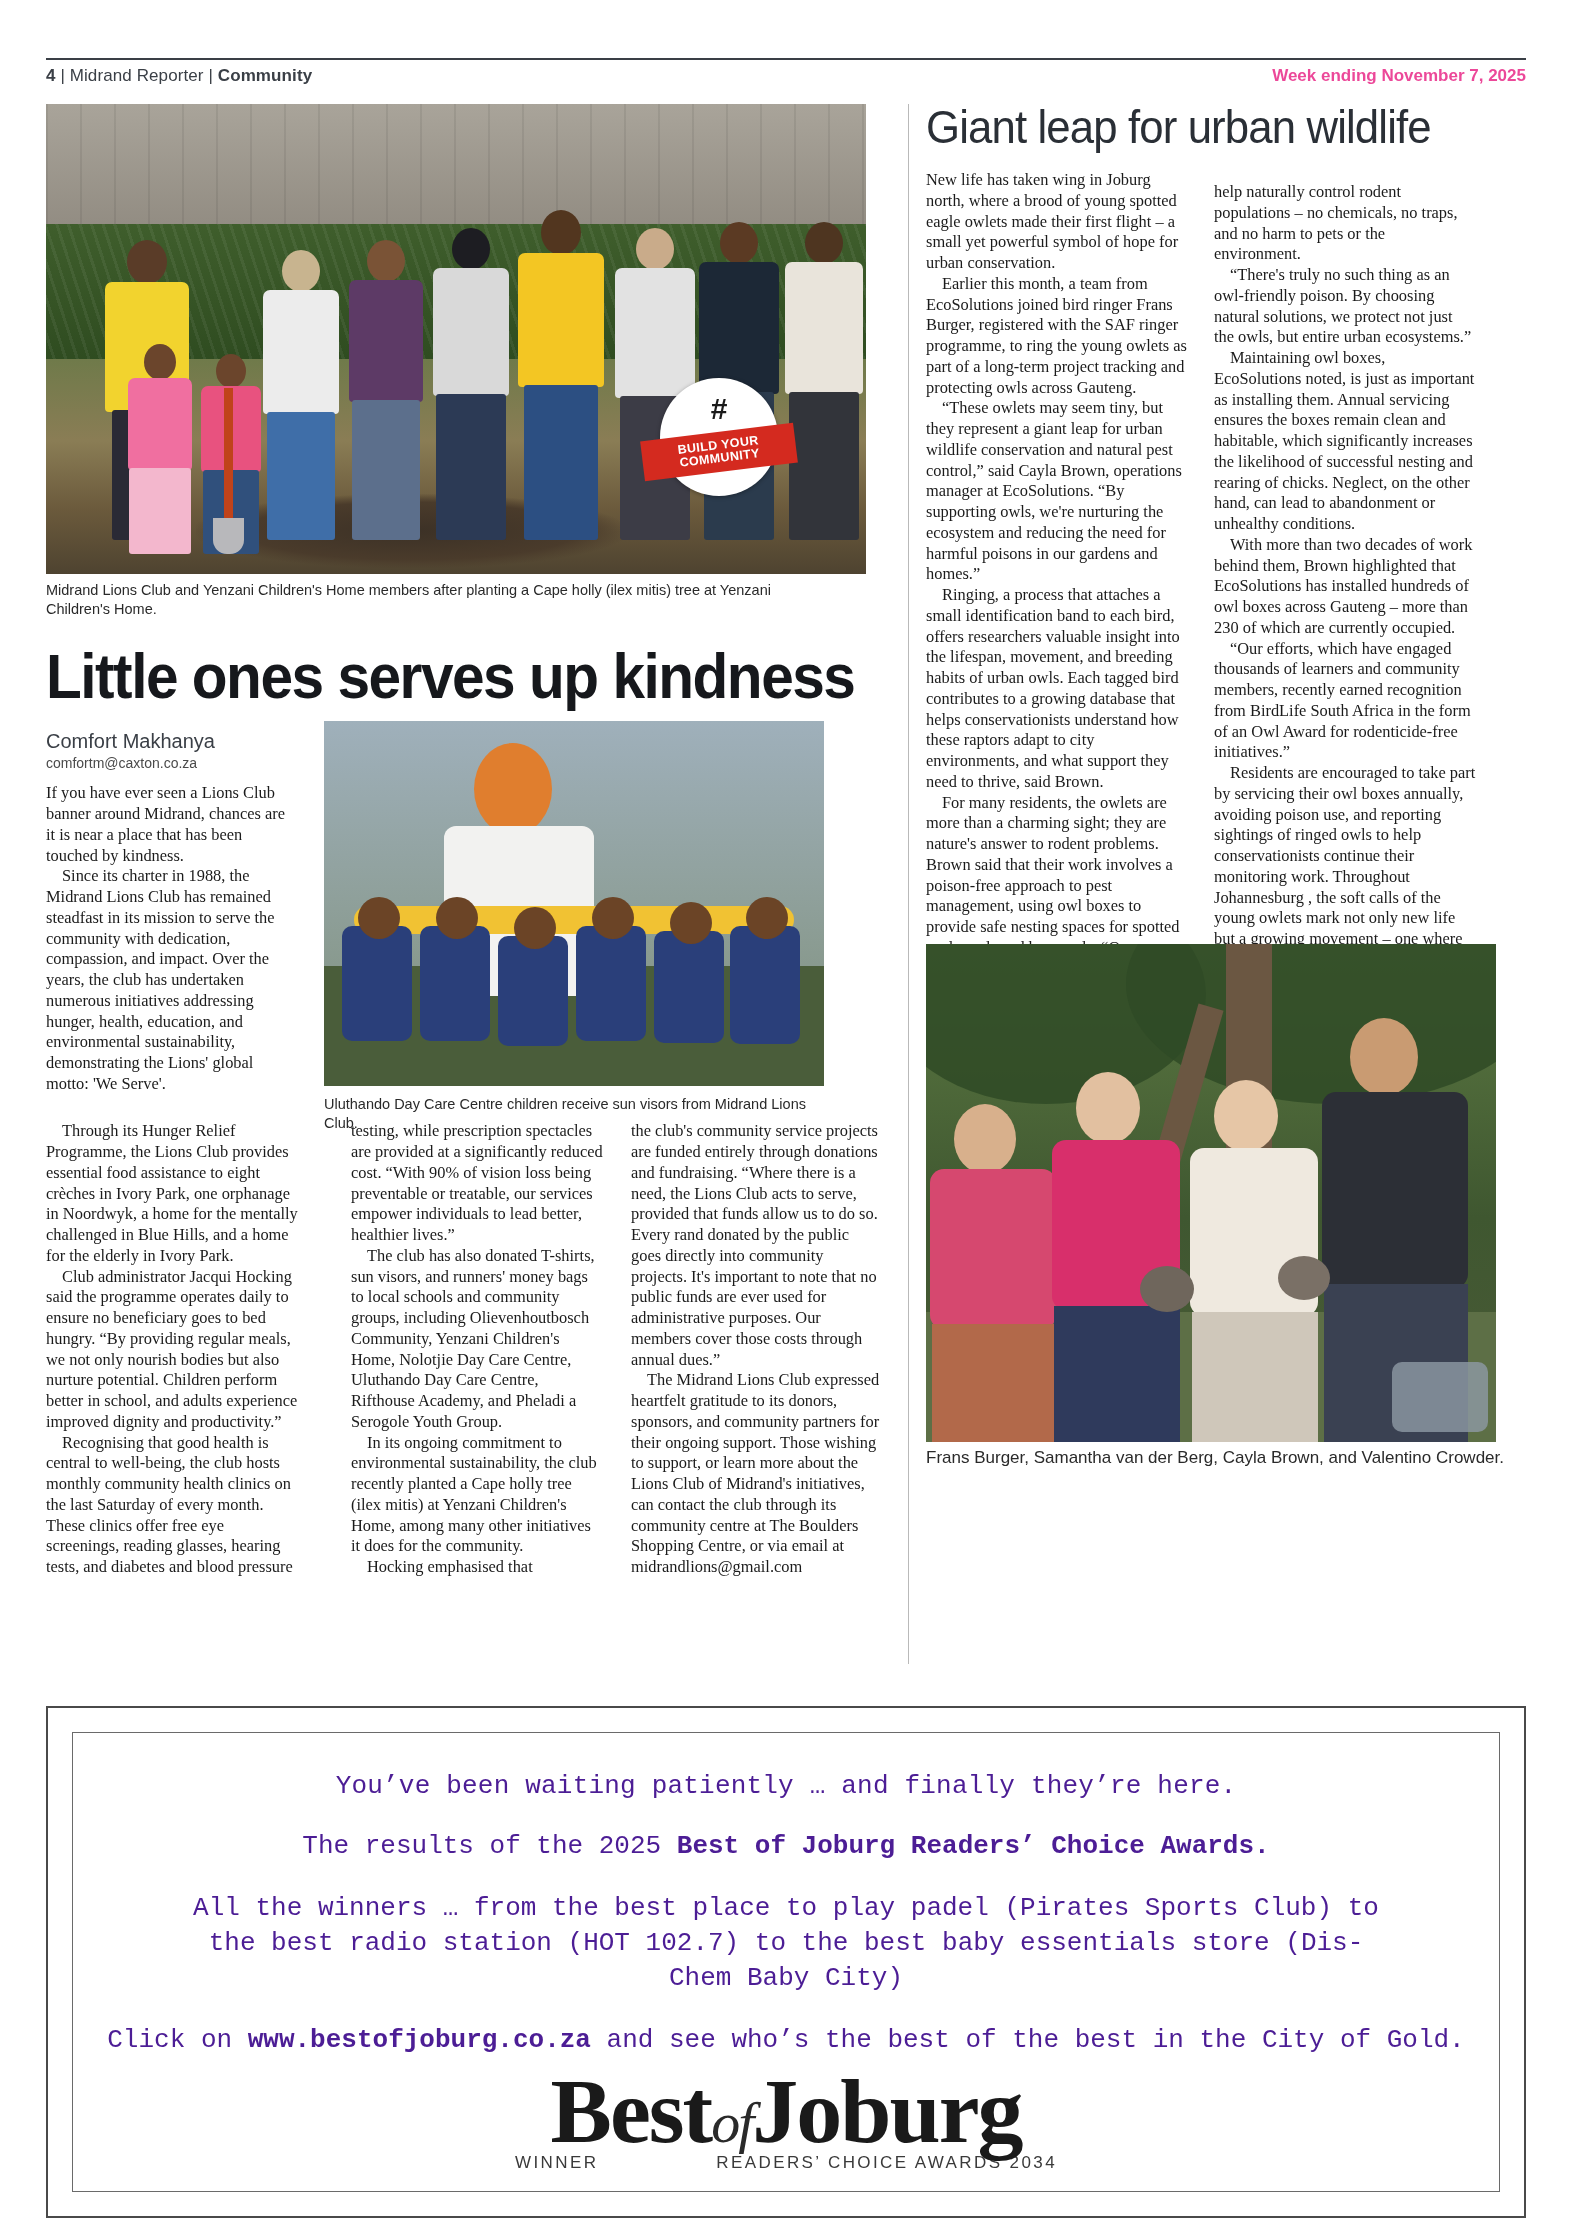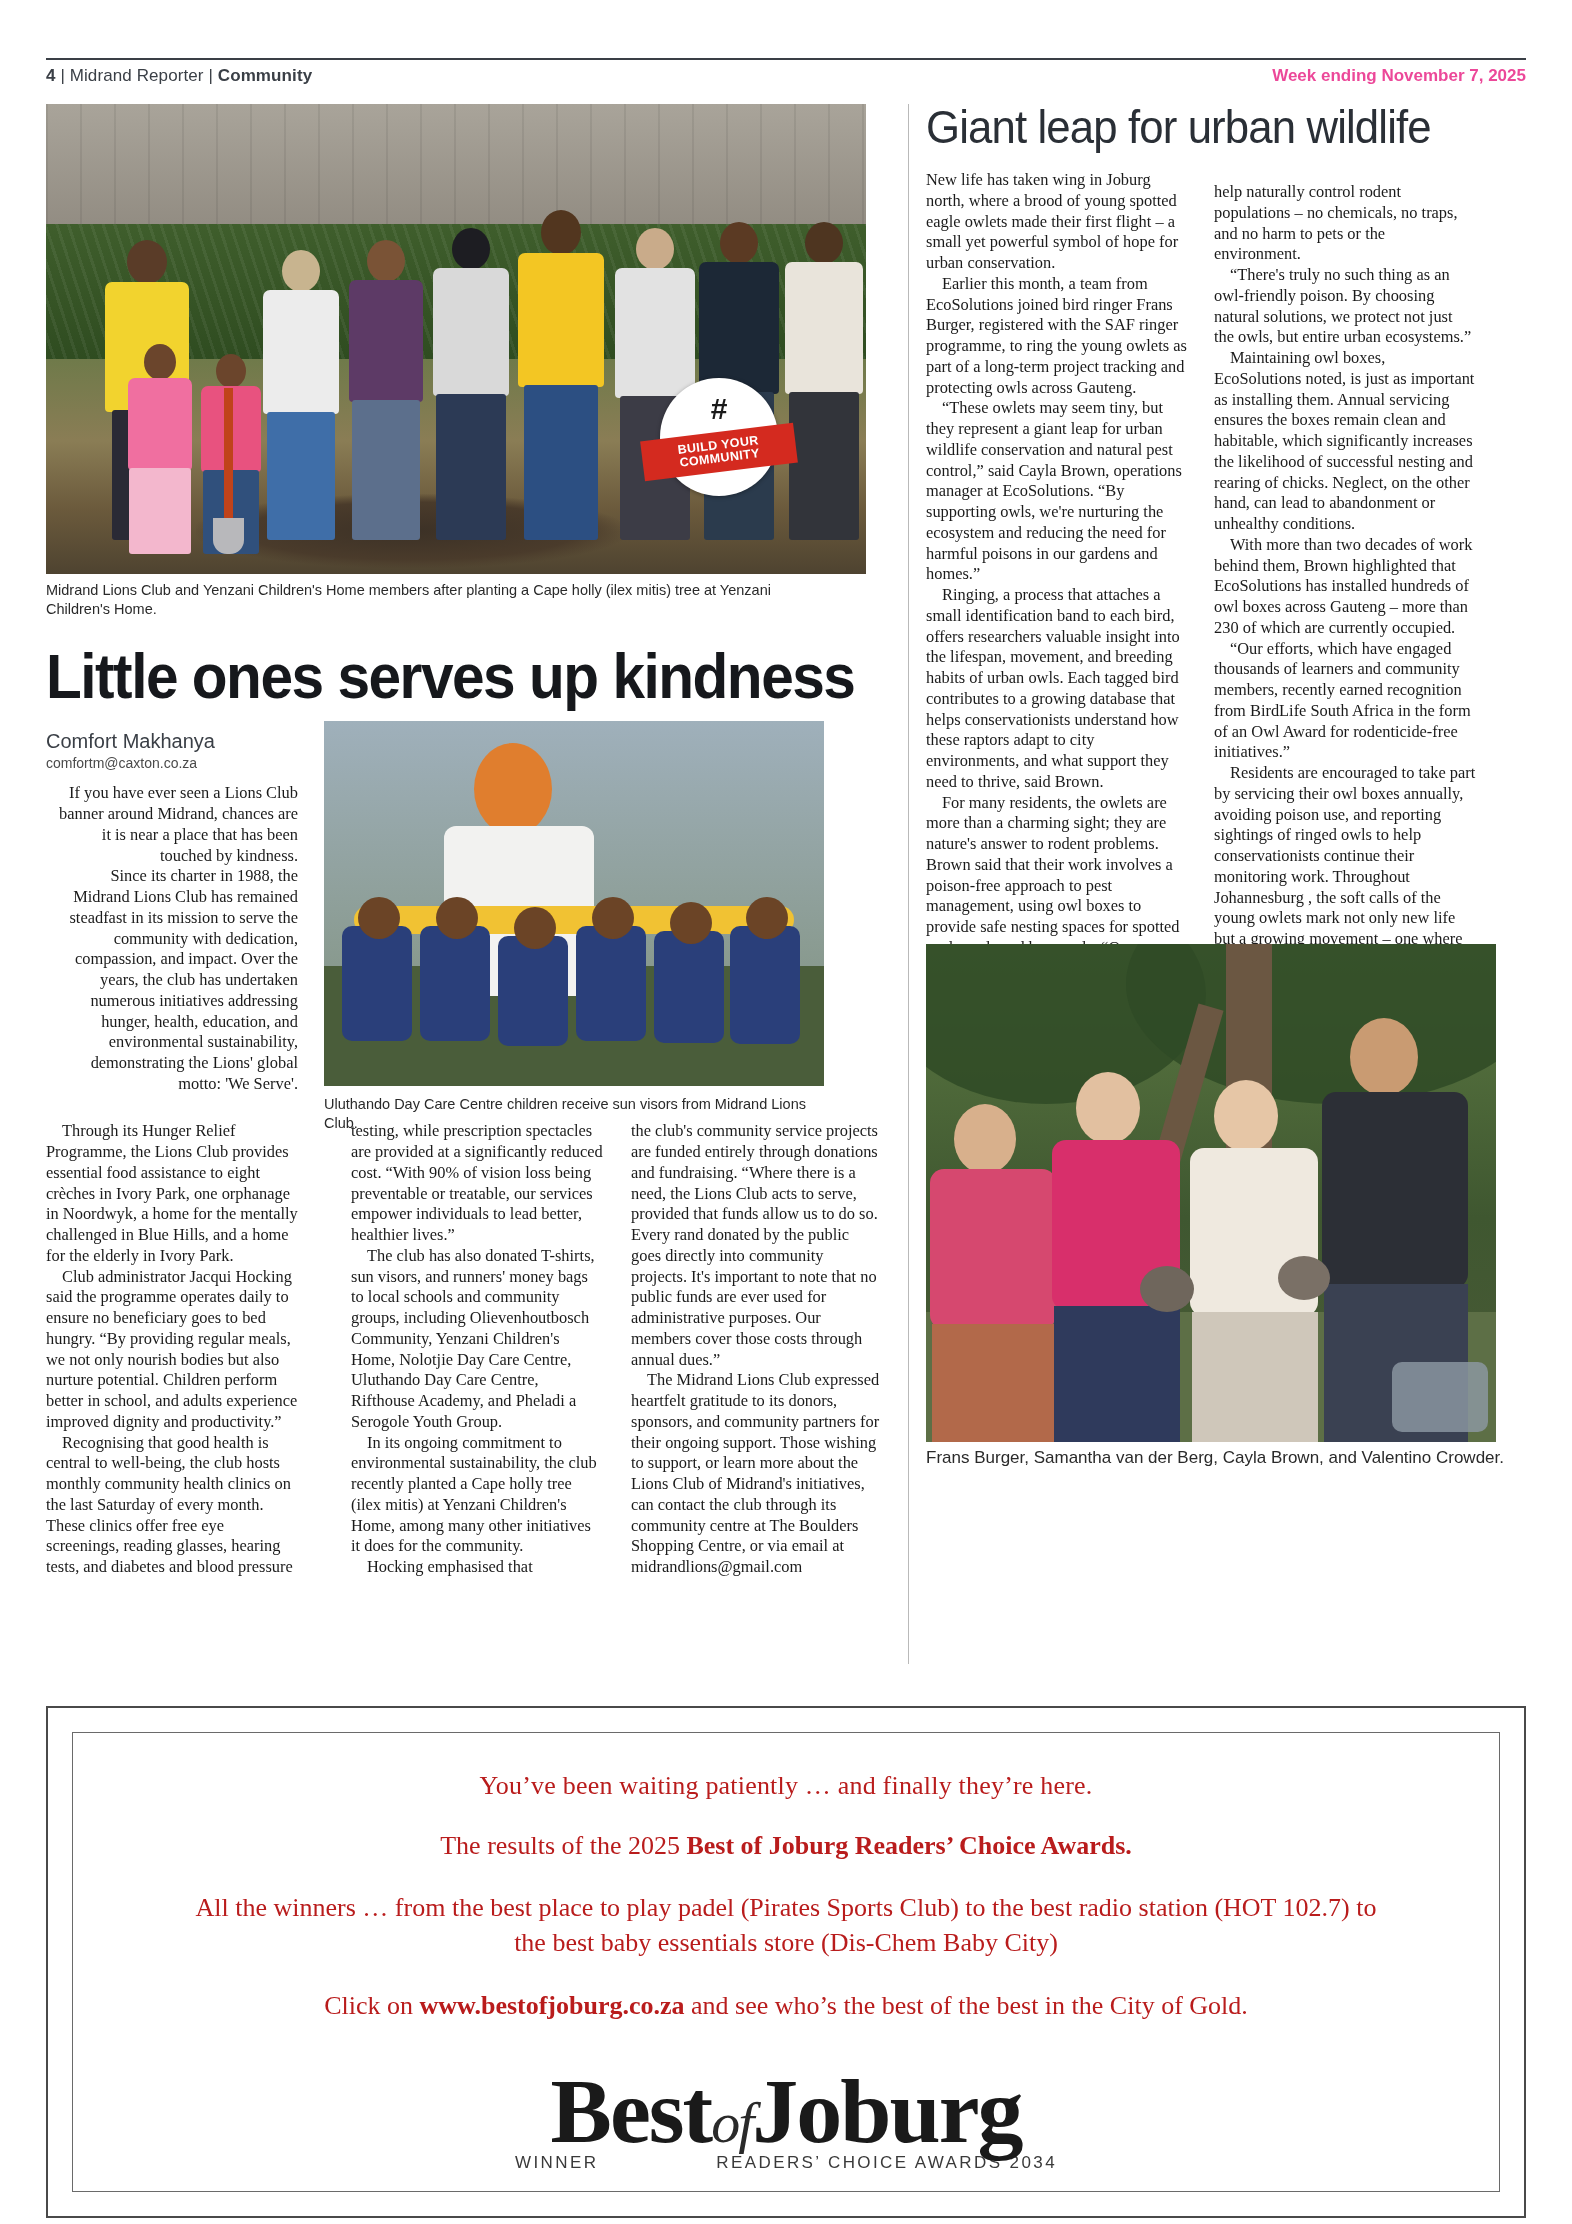--- a/index.html
+++ b/index.html
@@ -107,21 +107,21 @@
   }
   .byline .name { font-size:20px; color:#3a3f46; }
   .byline .mail { font-size:14px; color:#4a4a4a; margin-top:2px; }
 
   
   .col { font-family:"Liberation Serif", serif; font-size:16.4px; line-height:1.265; text-align:left; color:#1b1b1b; }
   .col p { margin:0; text-indent:16px; }
   .col p.first { text-indent:0; }
 
   .top-cols { position:relative; margin-top:12px; height:330px; }
-  .c1 { position:absolute; left:0; top:0; width:252px;text-align:right; }
+  .c1 { position:absolute; left:0; top:0; width:252px; }
 
   
   #photo-mid { position:absolute; left:278px; top:-62px; width:500px; height:365px; }
   .capmid { position:absolute; left:278px; top:312px; width:500px;
             font-family:"Liberation Sans", sans-serif; font-size:14.5px; line-height:1.32; color:#2a2a2a;}
 
   .bot-cols { position:relative; margin-top:8px; }
   .bc { position:absolute; top:0; width:252px; }
   .bc1 { left:0; } .bc2 { left:305px; } .bc3 { left:585px; }
 
@@ -142,21 +142,21 @@
   .treebg { position:absolute; inset:0; background:linear-gradient(#5d7a43,#3f5730 55%,#4b5b38); }
   .trunk { position:absolute; background:#6b5742; }
   .canopy { position:absolute; border-radius:50%; background:#2f4a26; opacity:.85; }
 
   
   .advert {
     position:absolute; left:46px; top:1648px; width:1480px; height:512px;
     border:2px solid #4a4a4a; background:#ffffff;
   }
   .advert-inner { position:absolute; inset:24px; border:1px solid #6a6a6a; }
-  .ad-lines { margin-top:38px; text-align:center; font-family:Liberation Serif, serif; color:#b91c1c; }
+  .ad-lines { margin-top:38px; text-align:center; font-family:Liberation Mono, monospace; color:#4c1d95; }
   .ad-l1 { font-size:26px; letter-spacing:.2px; }
   .ad-l2 { font-size:26px; margin-top:30px; }
   .ad-l2 b { font-weight:bold; }
   .ad-l3 { font-size:26px; margin-top:30px; line-height:1.34; }
   .ad-l4 { font-size:26px; margin-top:30px; }
   .ad-l4 b { font-weight:bold; }
 
   .logo {
     position:absolute; left:0; right:0; bottom:18px; text-align:center;
   }

